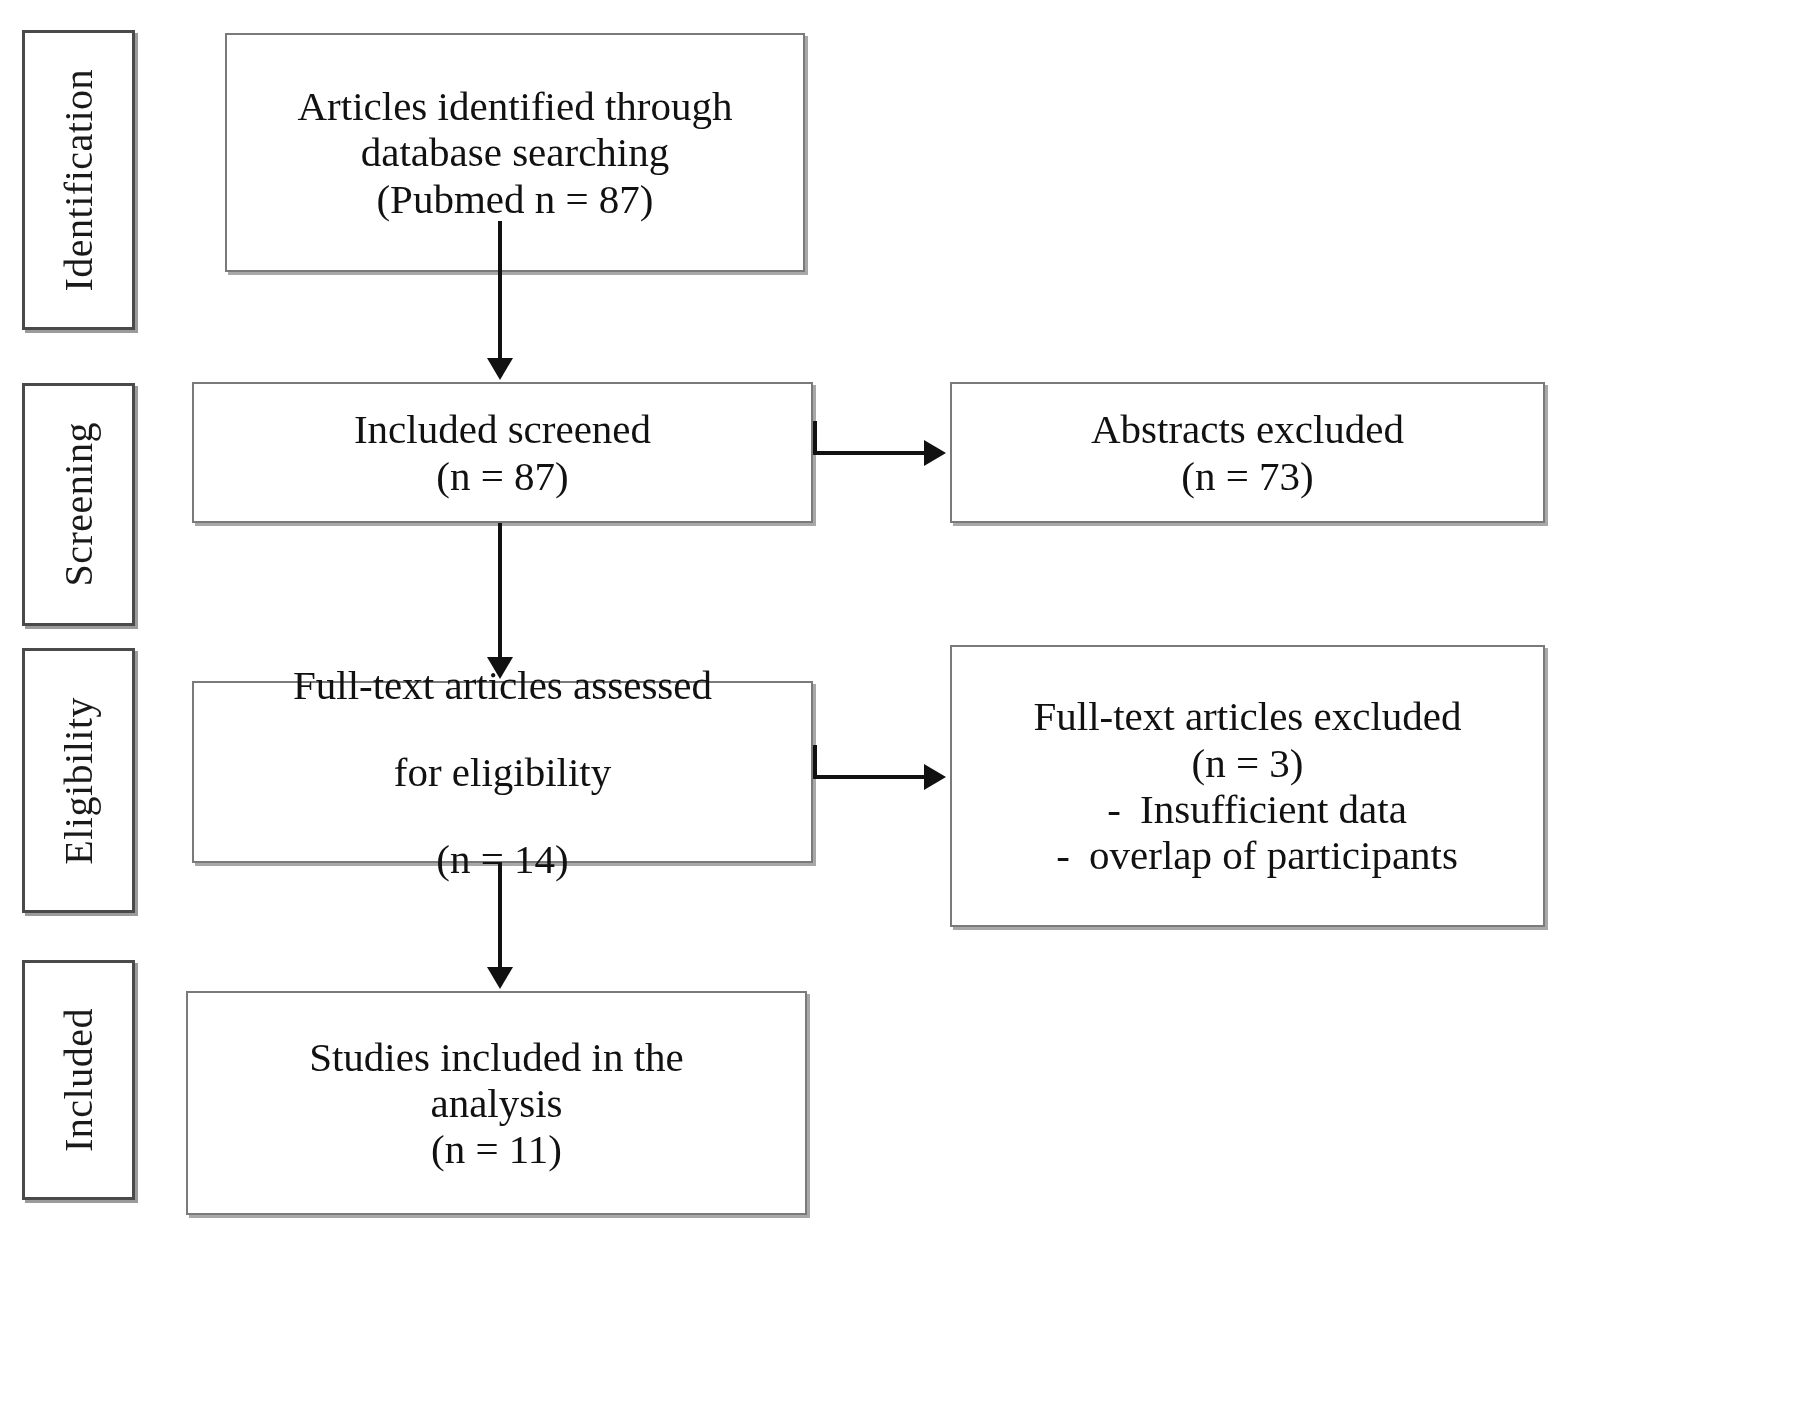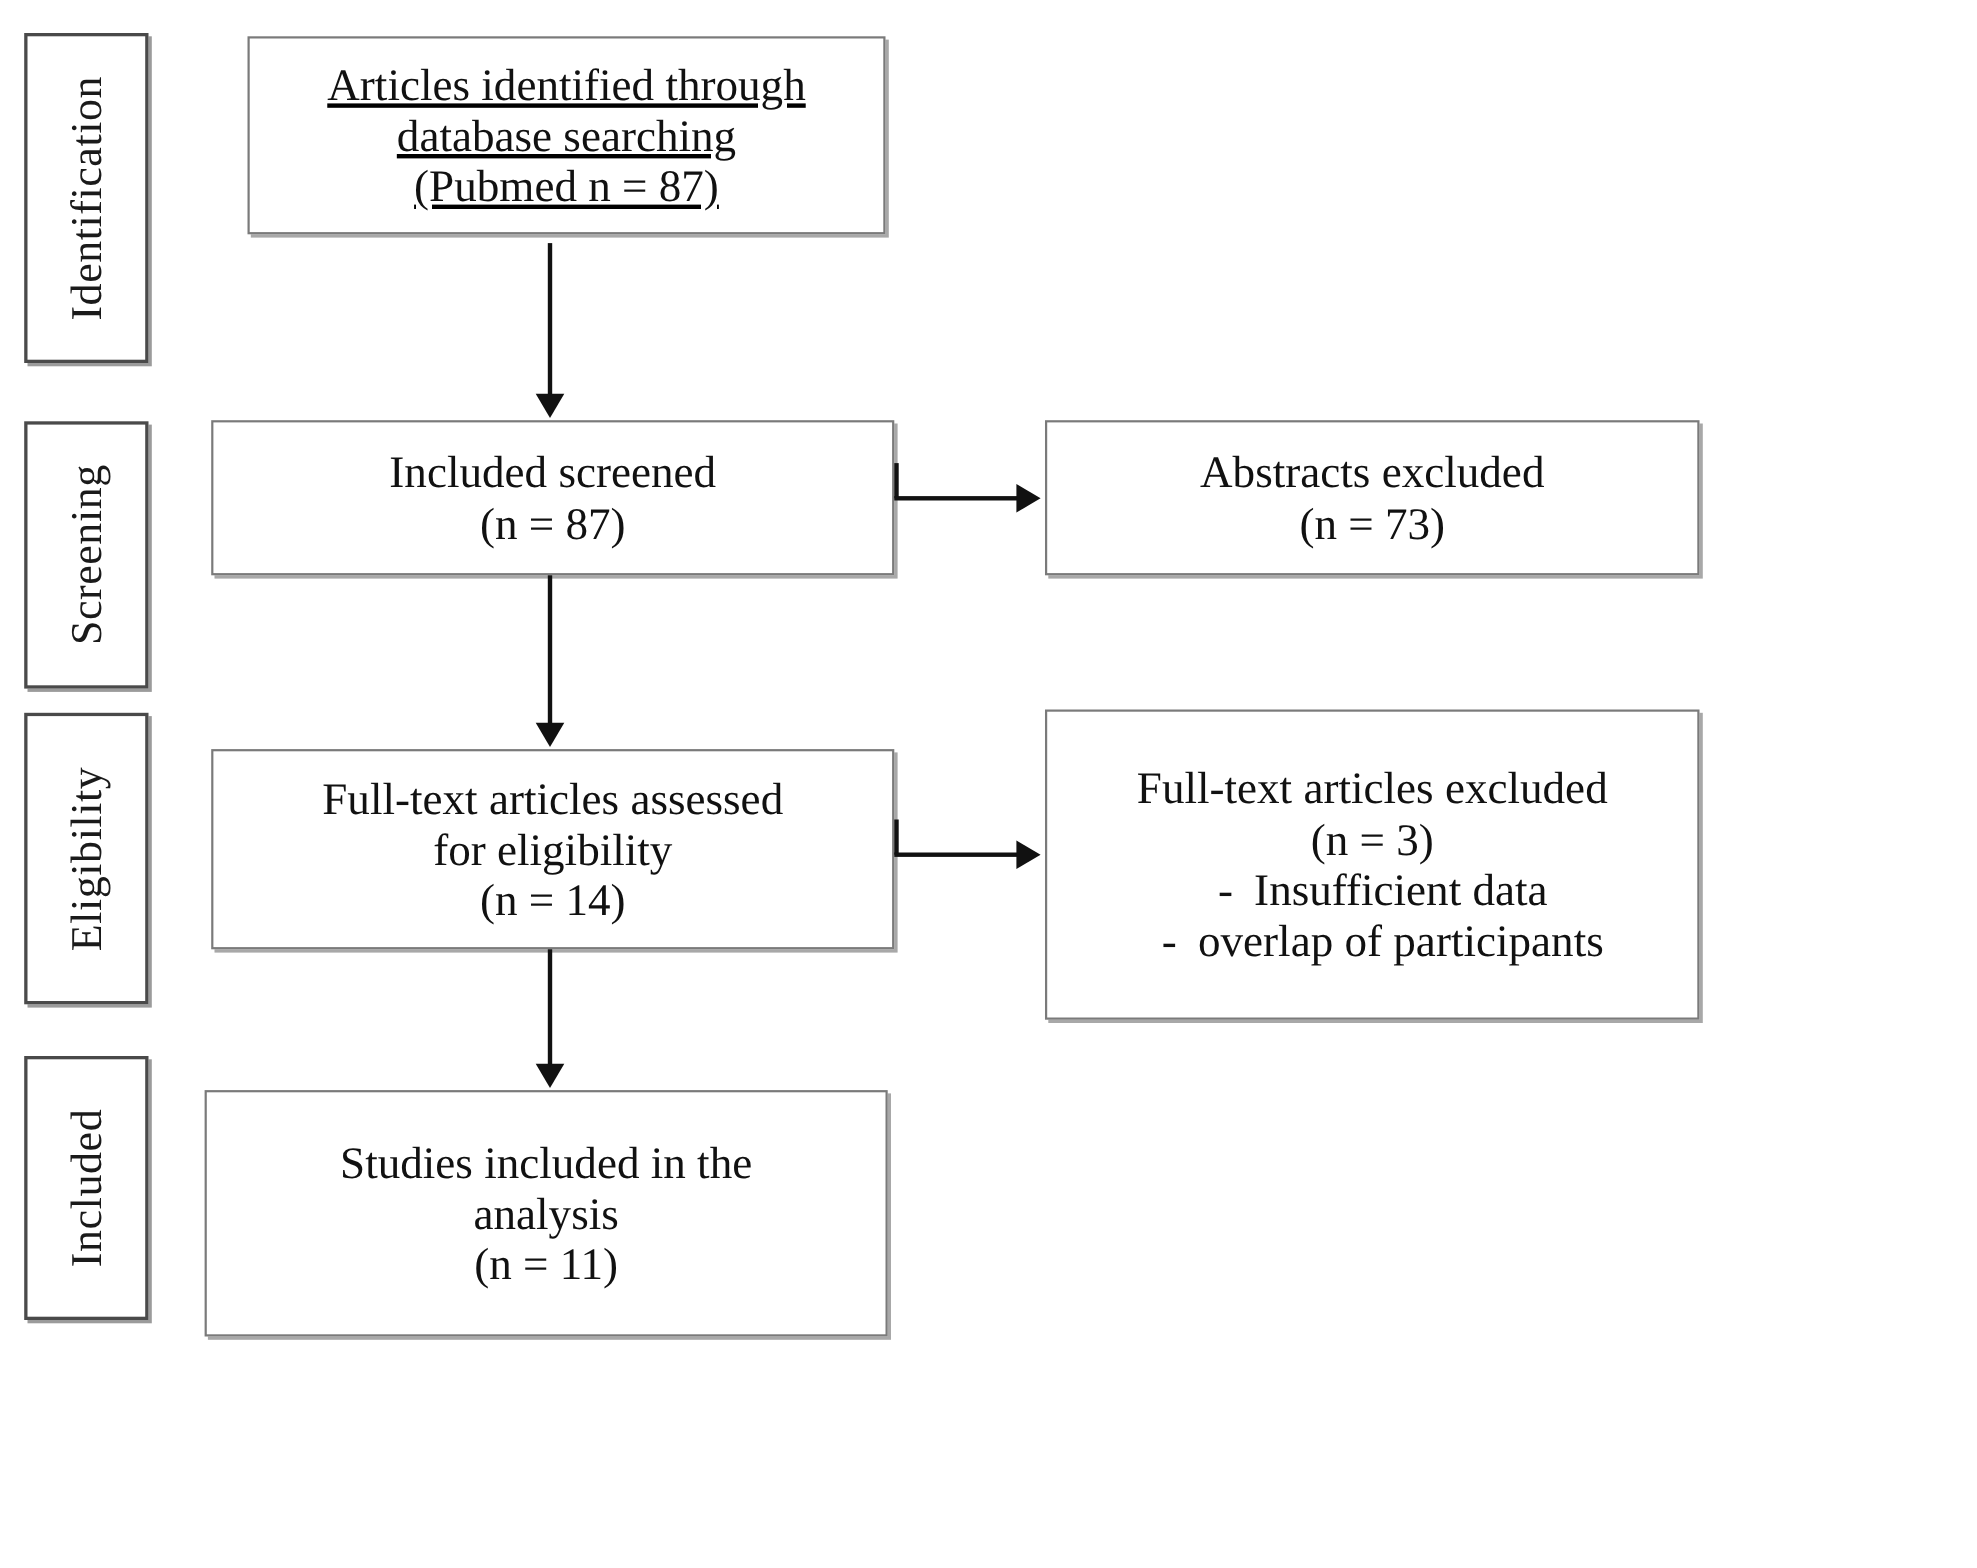--- a/index.html
+++ b/index.html
@@ -117,32 +117,32 @@
   </div>
 
   <div class="stage-box" style="left:22px; top:648px; width:113px; height:265px;">
     <span class="stage-label">Eligibility</span>
   </div>
 
   <div class="stage-box" style="left:22px; top:960px; width:113px; height:240px;">
     <span class="stage-label">Included</span>
   </div>
 
-  <div class="flow-box" style="left:225px; top:33px; width:580px; height:180px;text-decoration:underline;">
+  <div class="flow-box" style="left:225px; top:33px; width:580px; height:239px;">
     <div class="flow-line">Articles identified through</div>
     <div class="flow-line">database searching</div>
     <div class="flow-line">(Pubmed n = 87)</div>
   </div>
 
   <div class="flow-box" style="left:192px; top:382px; width:621px; height:141px;">
     <div class="flow-line">Included screened</div>
     <div class="flow-line">(n = 87)</div>
   </div>
 
-  <div class="flow-box" style="left:192px; top:681px; width:621px; height:182px;">
+  <div class="flow-box" style="left:192px; top:681px; width:621px; height:182px;gap:41px;">
     <div class="flow-line">Full-text articles assessed</div>
     <div class="flow-line">for eligibility</div>
     <div class="flow-line">(n = 14)</div>
   </div>
 
   <div class="flow-box" style="left:186px; top:991px; width:621px; height:224px;">
     <div class="flow-line">Studies included in the</div>
     <div class="flow-line">analysis</div>
     <div class="flow-line">(n = 11)</div>
   </div>

